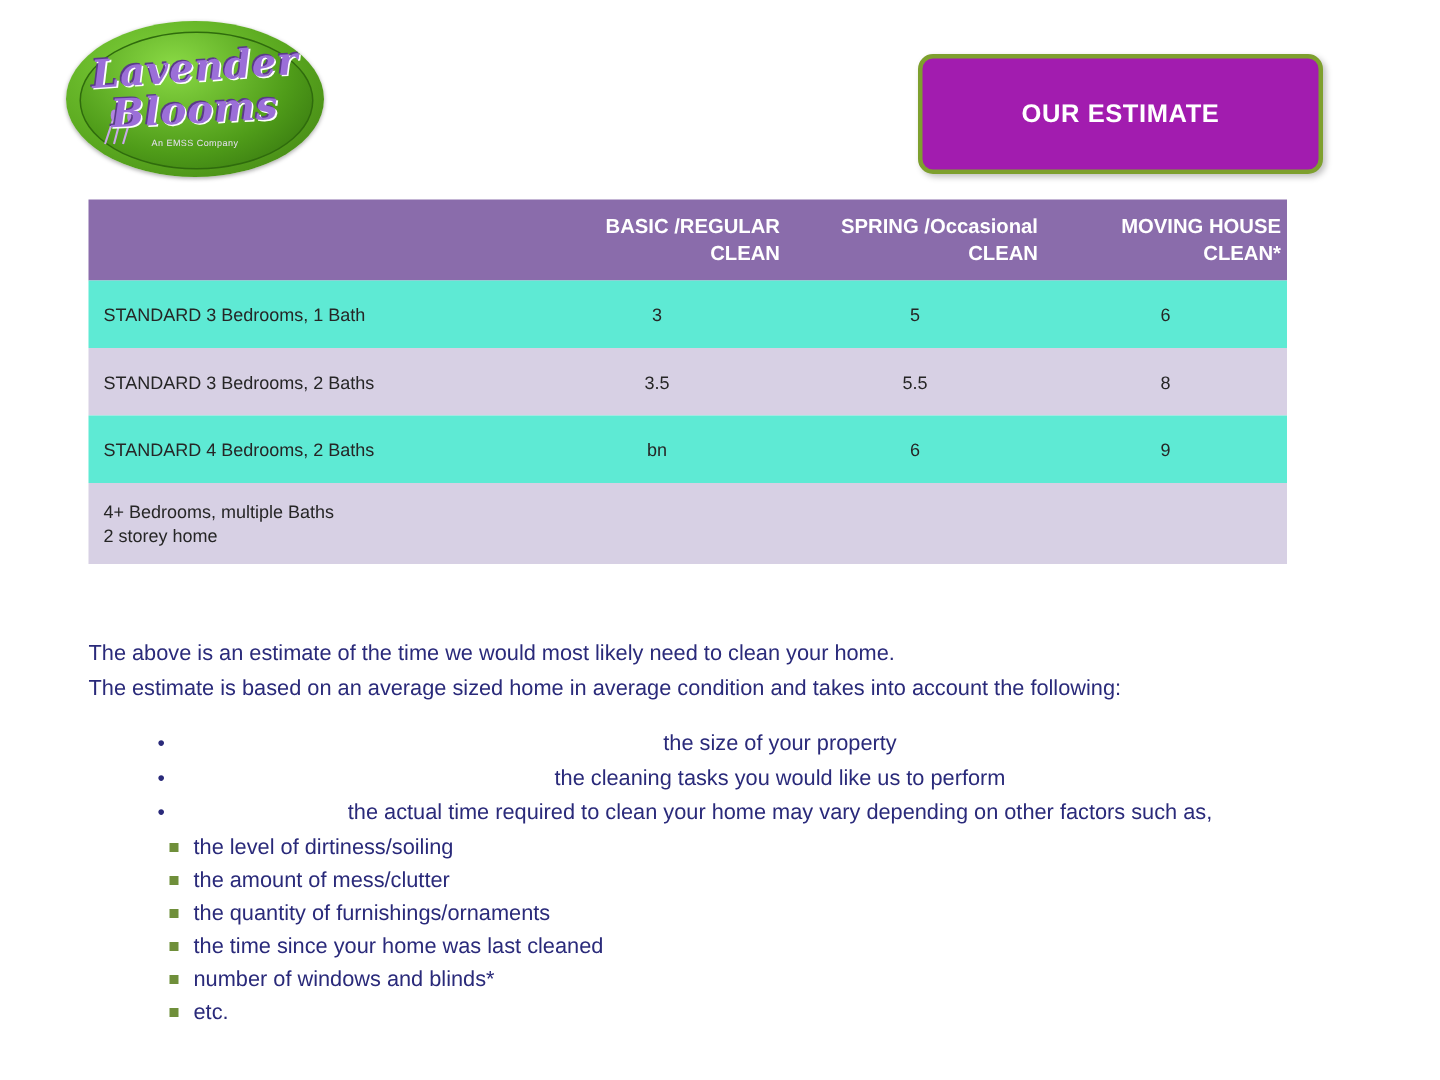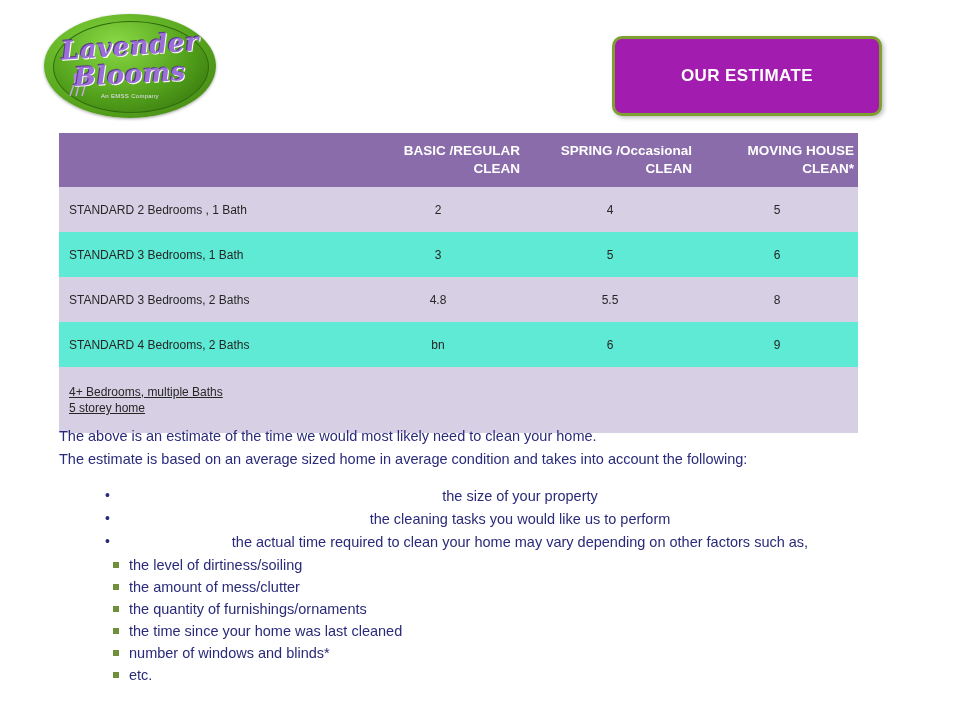--- a/index.html
+++ b/index.html
@@ -128,21 +128,21 @@
     padding: 0 10px;
   }
   #estimate-table td.label {
     text-align: left;
   }
   #estimate-table td.num {
     text-align: center;
   }
   #estimate-table tr.row-odd td  { background: #d7d0e4; }
   #estimate-table tr.row-even td { background: #5eead4; }
-  #estimate-table tr.row-last td { background: #d7d0e4; height: 66px; text-decoration: underline; }
+  #estimate-table tr.row-last td { background: #d7d0e4; height: 54px; }
   #estimate-table col.c0 { width: 293px; }
   #estimate-table col.c1 { width: 172px; }
   #estimate-table col.c2 { width: 172px; }
   #estimate-table col.c3 { width: 162px; }
   .cell-lines span { display: block; line-height: 1.35; }
 
   
   #body-text {
     position: absolute;
     left: 59px;
@@ -250,49 +250,43 @@
       </th>
       <th>
         <span class="cell-lines">
           <span>MOVING HOUSE</span>
           <span>CLEAN*</span>
         </span>
       </th>
     </tr>
   </thead>
   <tbody>
-    <tr class="row-odd">
-      <td class="label">STANDARD 2 Bedrooms , 1 Bath</td>
-      <td class="num">2</td>
-      <td class="num">4</td>
-      <td class="num">5</td>
-    </tr>
     <tr class="row-even">
       <td class="label">STANDARD 3 Bedrooms,  1 Bath</td>
       <td class="num">3</td>
       <td class="num">5</td>
       <td class="num">6</td>
     </tr>
     <tr class="row-odd">
       <td class="label">STANDARD 3 Bedrooms, 2 Baths</td>
-      <td class="num">4.8</td>
+      <td class="num">3.5</td>
       <td class="num">5.5</td>
       <td class="num">8</td>
     </tr>
     <tr class="row-even">
       <td class="label">STANDARD 4 Bedrooms, 2 Baths</td>
       <td class="num">bn</td>
       <td class="num">6</td>
       <td class="num">9</td>
     </tr>
     <tr class="row-last">
       <td class="label">
         <span class="cell-lines">
           <span>4+ Bedrooms, multiple Baths</span>
-          <span>5 storey home</span>
+          <span>2 storey home</span>
         </span>
       </td>
       <td class="num"></td>
       <td class="num"></td>
       <td class="num"></td>
     </tr>
   </tbody>
 </table>
 
 <div id="body-text">

